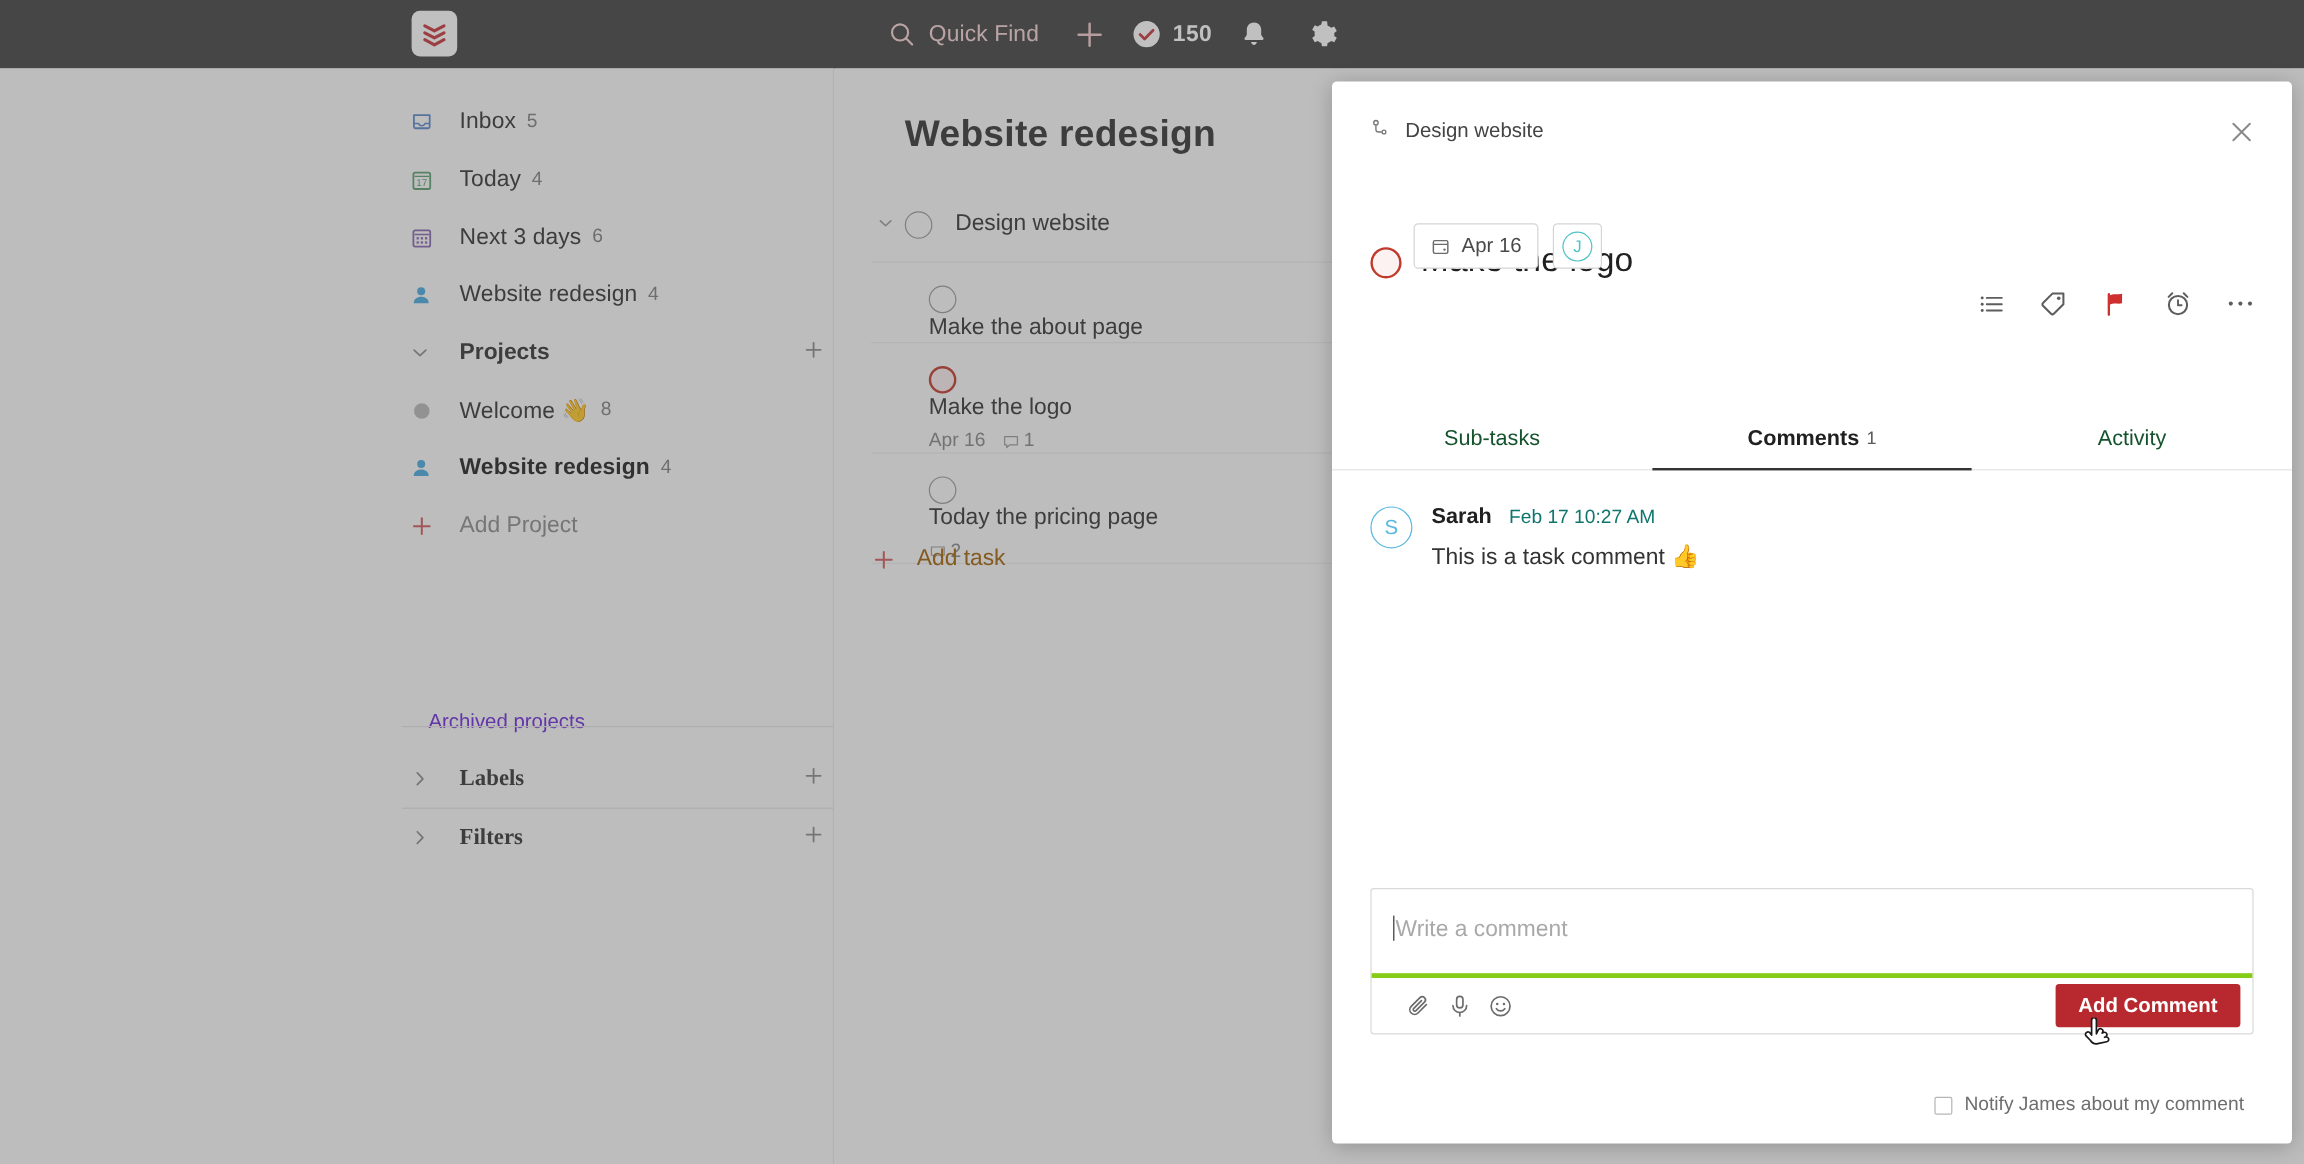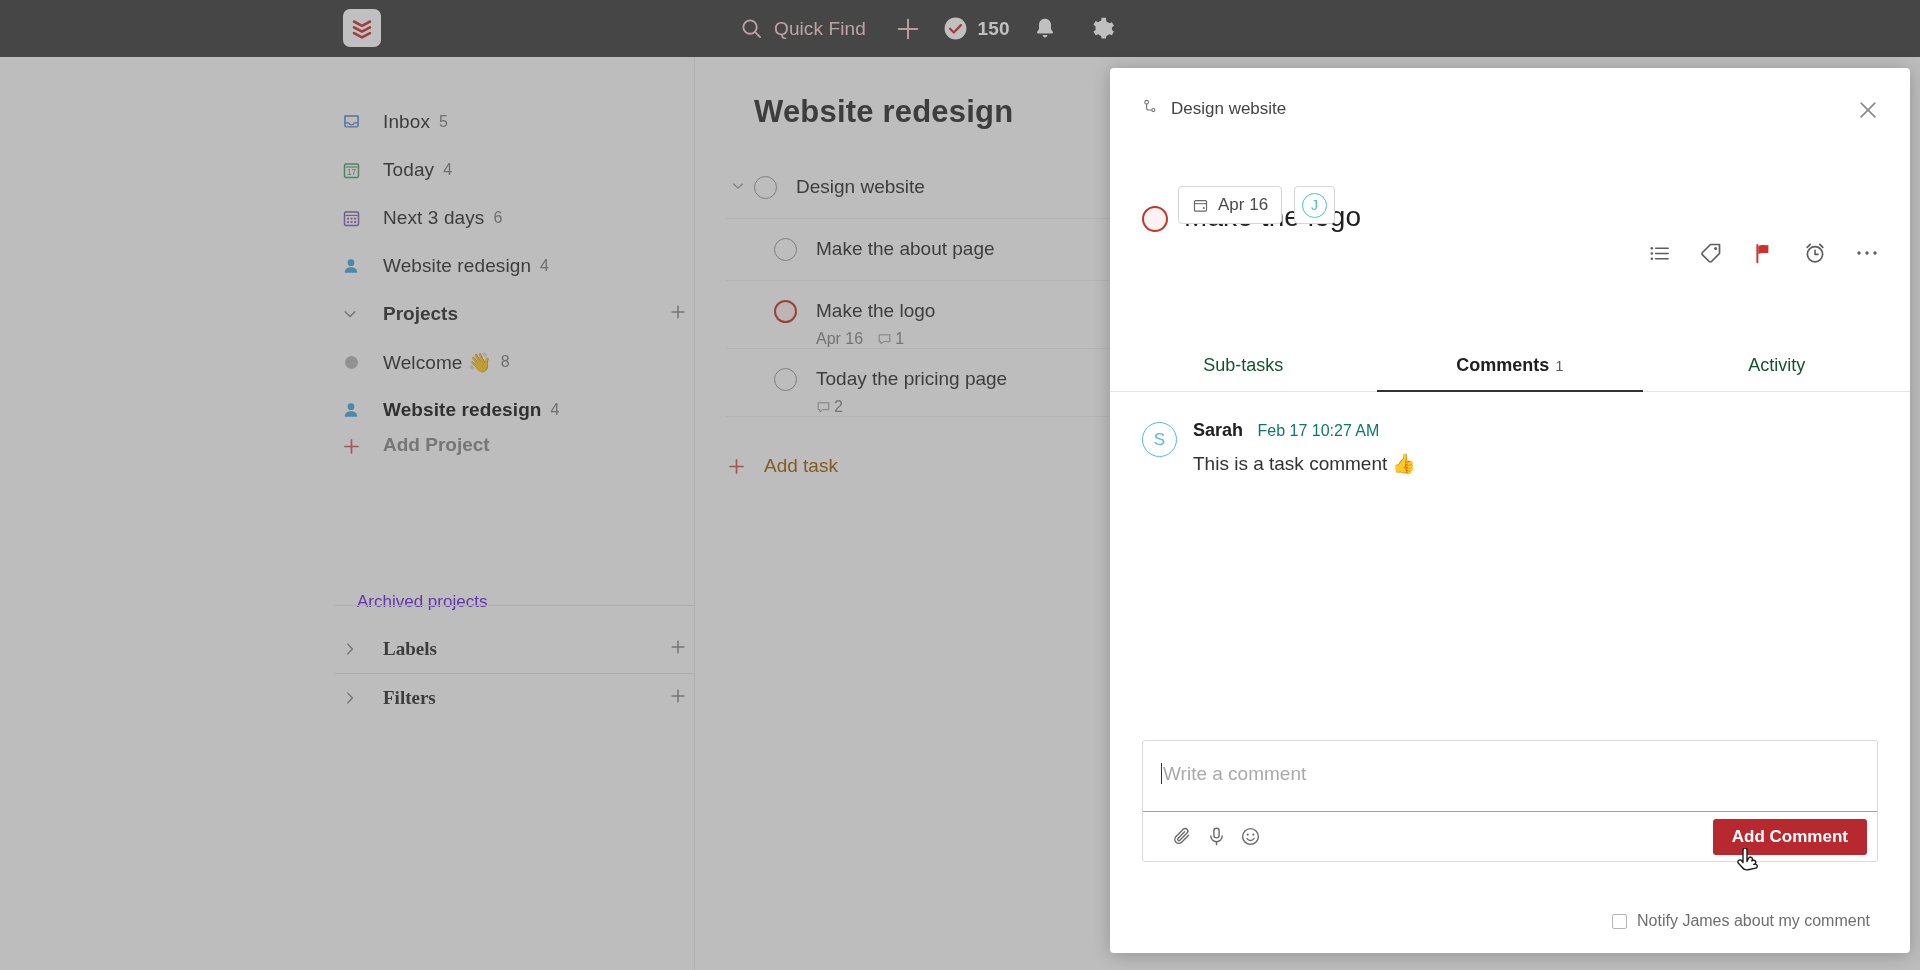--- a/index.html
+++ b/index.html
@@ -68,21 +68,21 @@
   }
 
   
   .sidebar {
     position: absolute; top: 57px; left: 0;
     width: 695px; height: 913px;
     background: #fafafa;
     border-right: 1px solid #e8e8e8;
   }
   .side-list {
-    position: absolute; left: 335px; top: 41px;
+    position: absolute; left: 335px; top: 21px;
     width: 360px;
   }
   .side-row {
     display: flex; align-items: center;
     height: 48px;
     cursor: pointer;
     padding-left: 6px;
   }
   .side-ico {
     width: 30px; height: 24px;
@@ -118,22 +118,22 @@
     transform: translateY(-50%);
     cursor: pointer;
   }
   .chev { width: 30px; margin-right: 12px; display: flex; align-items: center; }
   .proj-dot {
     width: 13px; height: 13px; border-radius: 50%;
     background: #b8b8b8;
     margin-left: 4px;
   }
   .addproject {
-    display: flex; align-items: flex-start;
-    height: 48px; cursor: pointer; padding-left: 6px; font-weight: bold;
+    display: flex; align-items: center;
+    height: 48px; cursor: pointer; padding-left: 6px;
   }
   .addproject .ap-label { font-size: 19px; color: #8c8c8c; }
   .archived {
     position: absolute; left: 357px; top: 535px;
     font-size: 17px; color: #6d28d9;
     cursor: pointer;
   }
 
   
   .main {
@@ -152,21 +152,21 @@
   }
   .task-row {
     position: relative;
     min-height: 62px;
     border-bottom: 1px solid #ececec;
     display: flex; align-items: flex-start;
     padding-top: 18px;
     cursor: pointer;
   }
   .task-row.parent { padding-left: 0; }
-  .task-row.sub { padding-left: 48px; }
+  .task-row.sub { padding-left: 48px; flex-direction: column; }
   .t-chev {
     width: 24px; margin-top: 3px; margin-right: 4px;
     display: flex; align-items: center; justify-content: center;
     cursor: pointer;
   }
   .t-check {
     width: 23px; height: 23px; border-radius: 50%;
     border: 1.6px solid #9a9a9a;
     flex: 0 0 auto;
     margin-right: 19px; margin-top: 1px;
@@ -343,21 +343,21 @@
   .caret {
     display: inline-block;
     width: 1px; height: 21px;
     background: #333333;
     vertical-align: -4px;
     margin-right: 1px;
   }
   .composer-bar {
     position: absolute; left: 0; right: 0; bottom: 0;
     height: 50px;
-    border-top: 1px solid #84cc16;
+    border-top: 4px solid #84cc16;
     display: flex; align-items: center;
     padding: 0 10px 0 22px;
   }
   .cb-ico {
     width: 34px; height: 34px;
     display: flex; align-items: center; justify-content: center;
     cursor: pointer;
   }
   .add-comment-btn {
     margin-left: auto;

